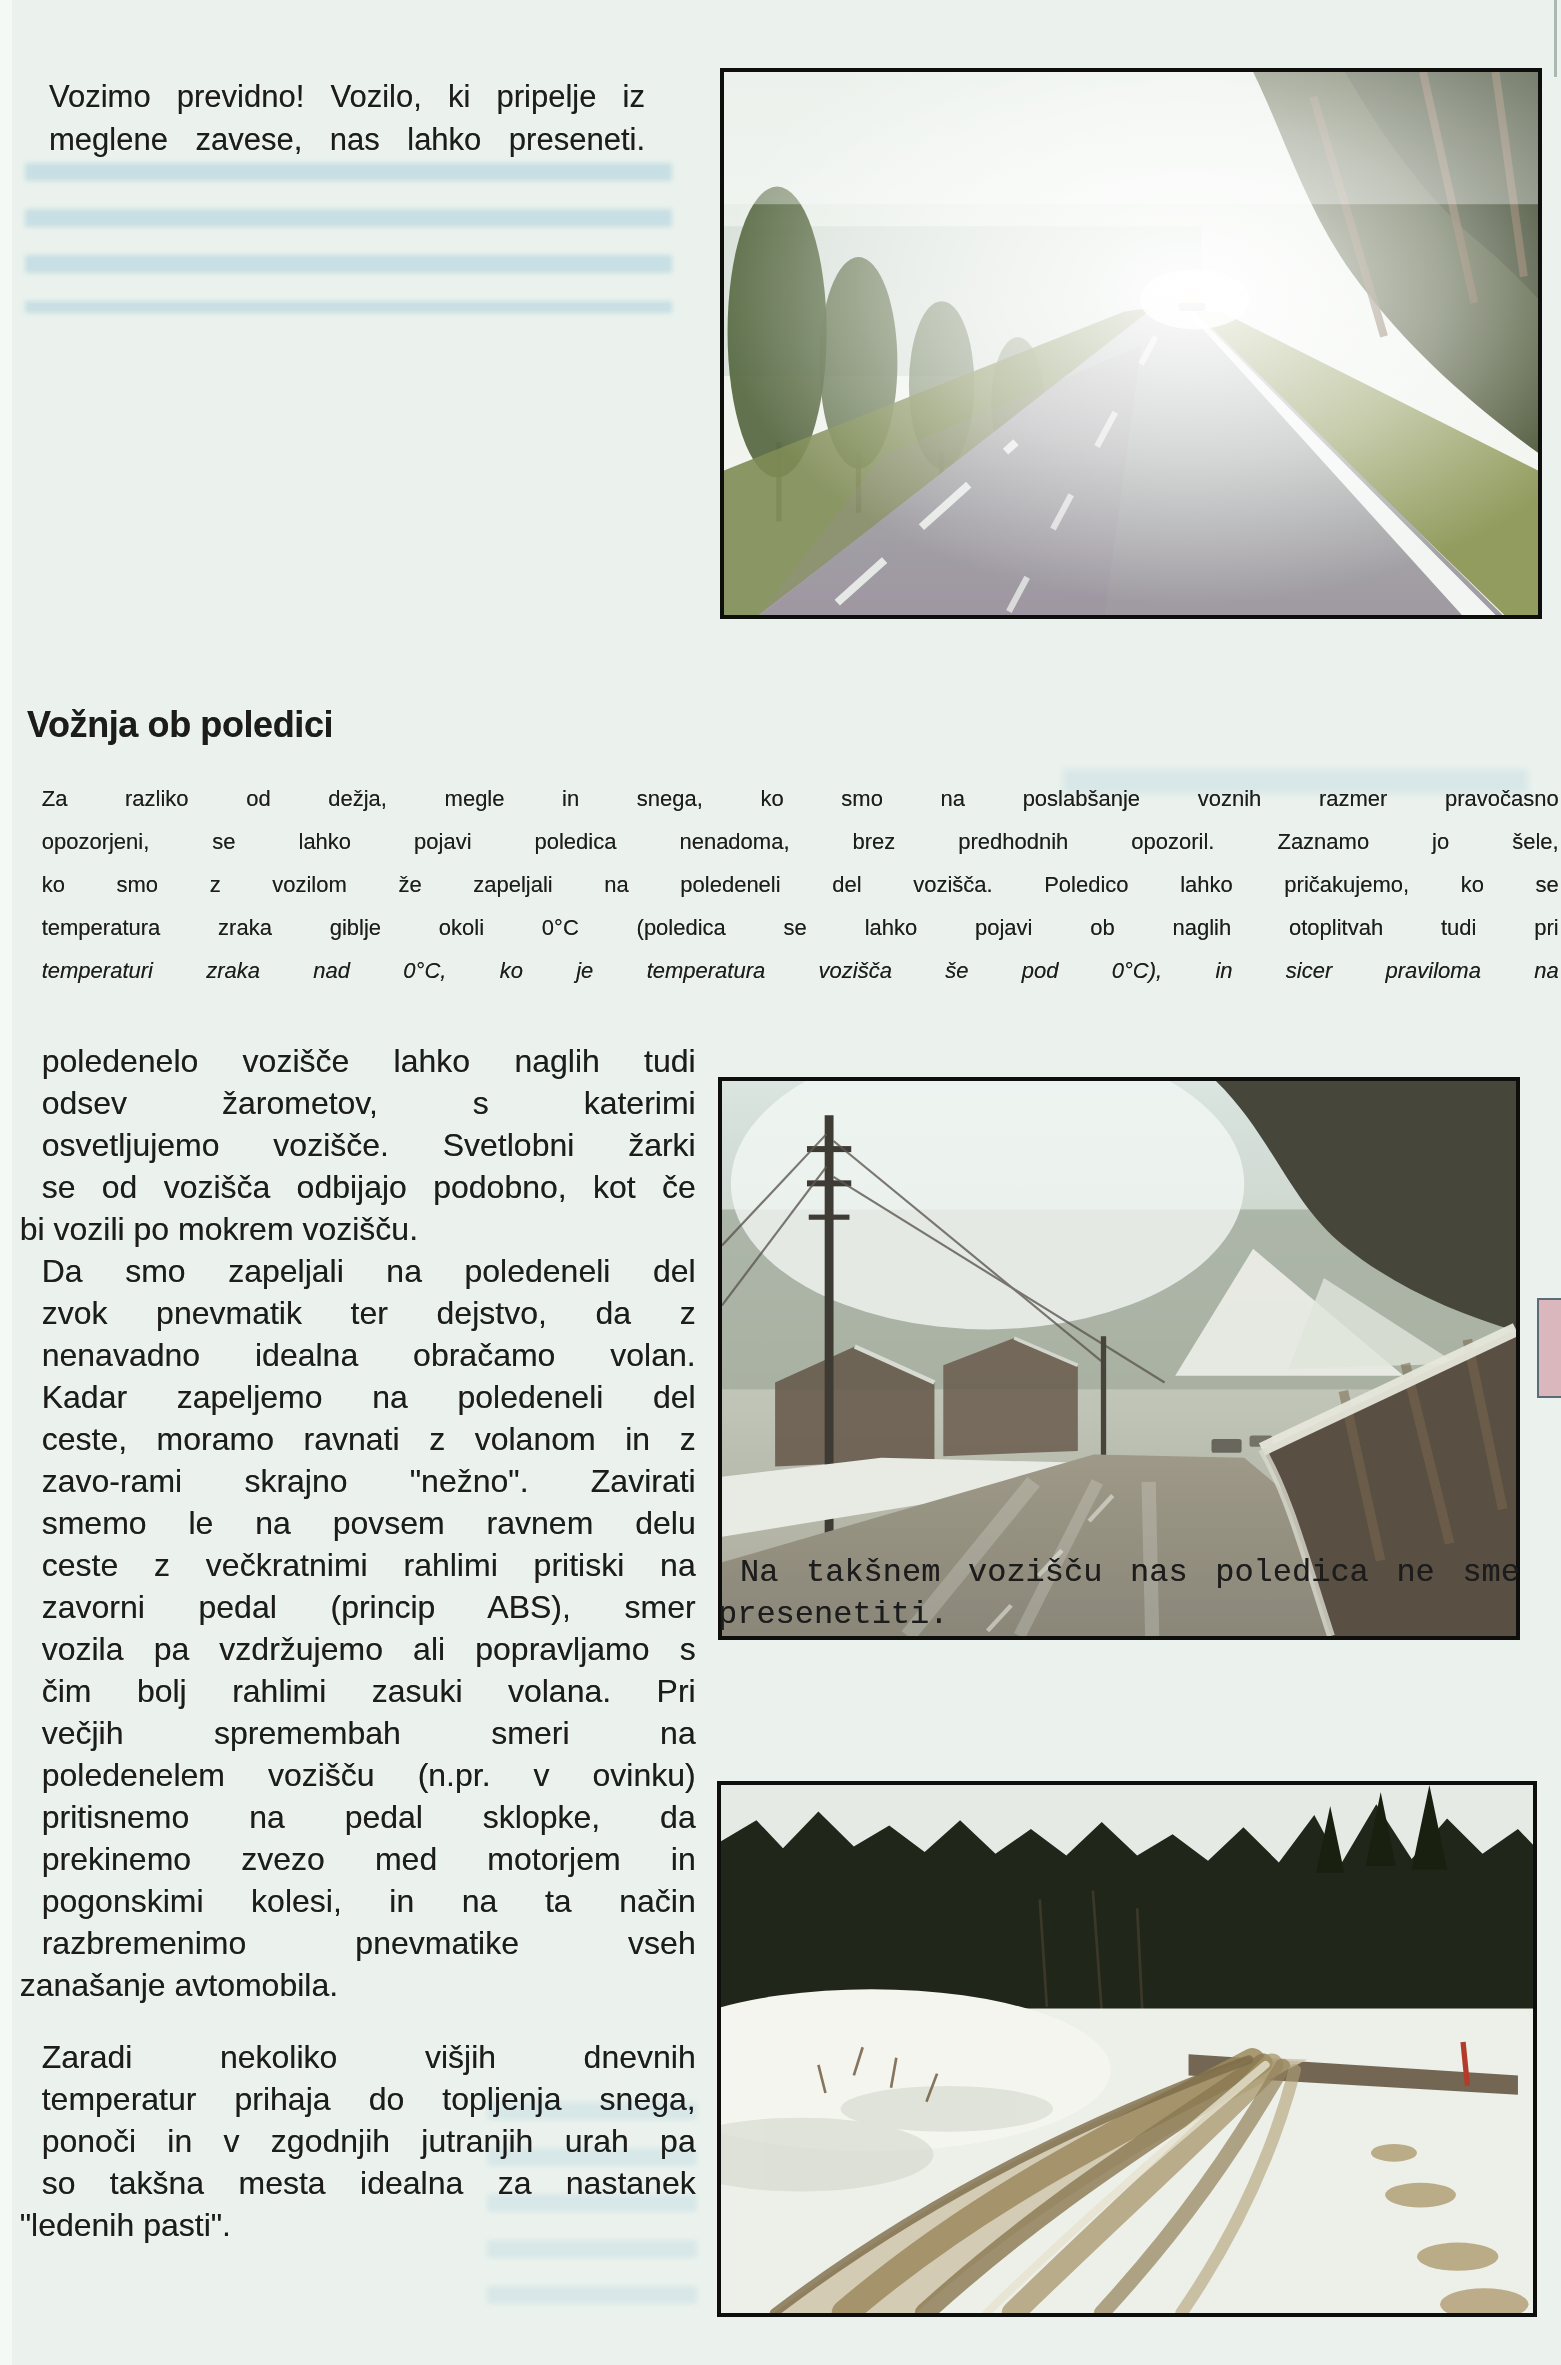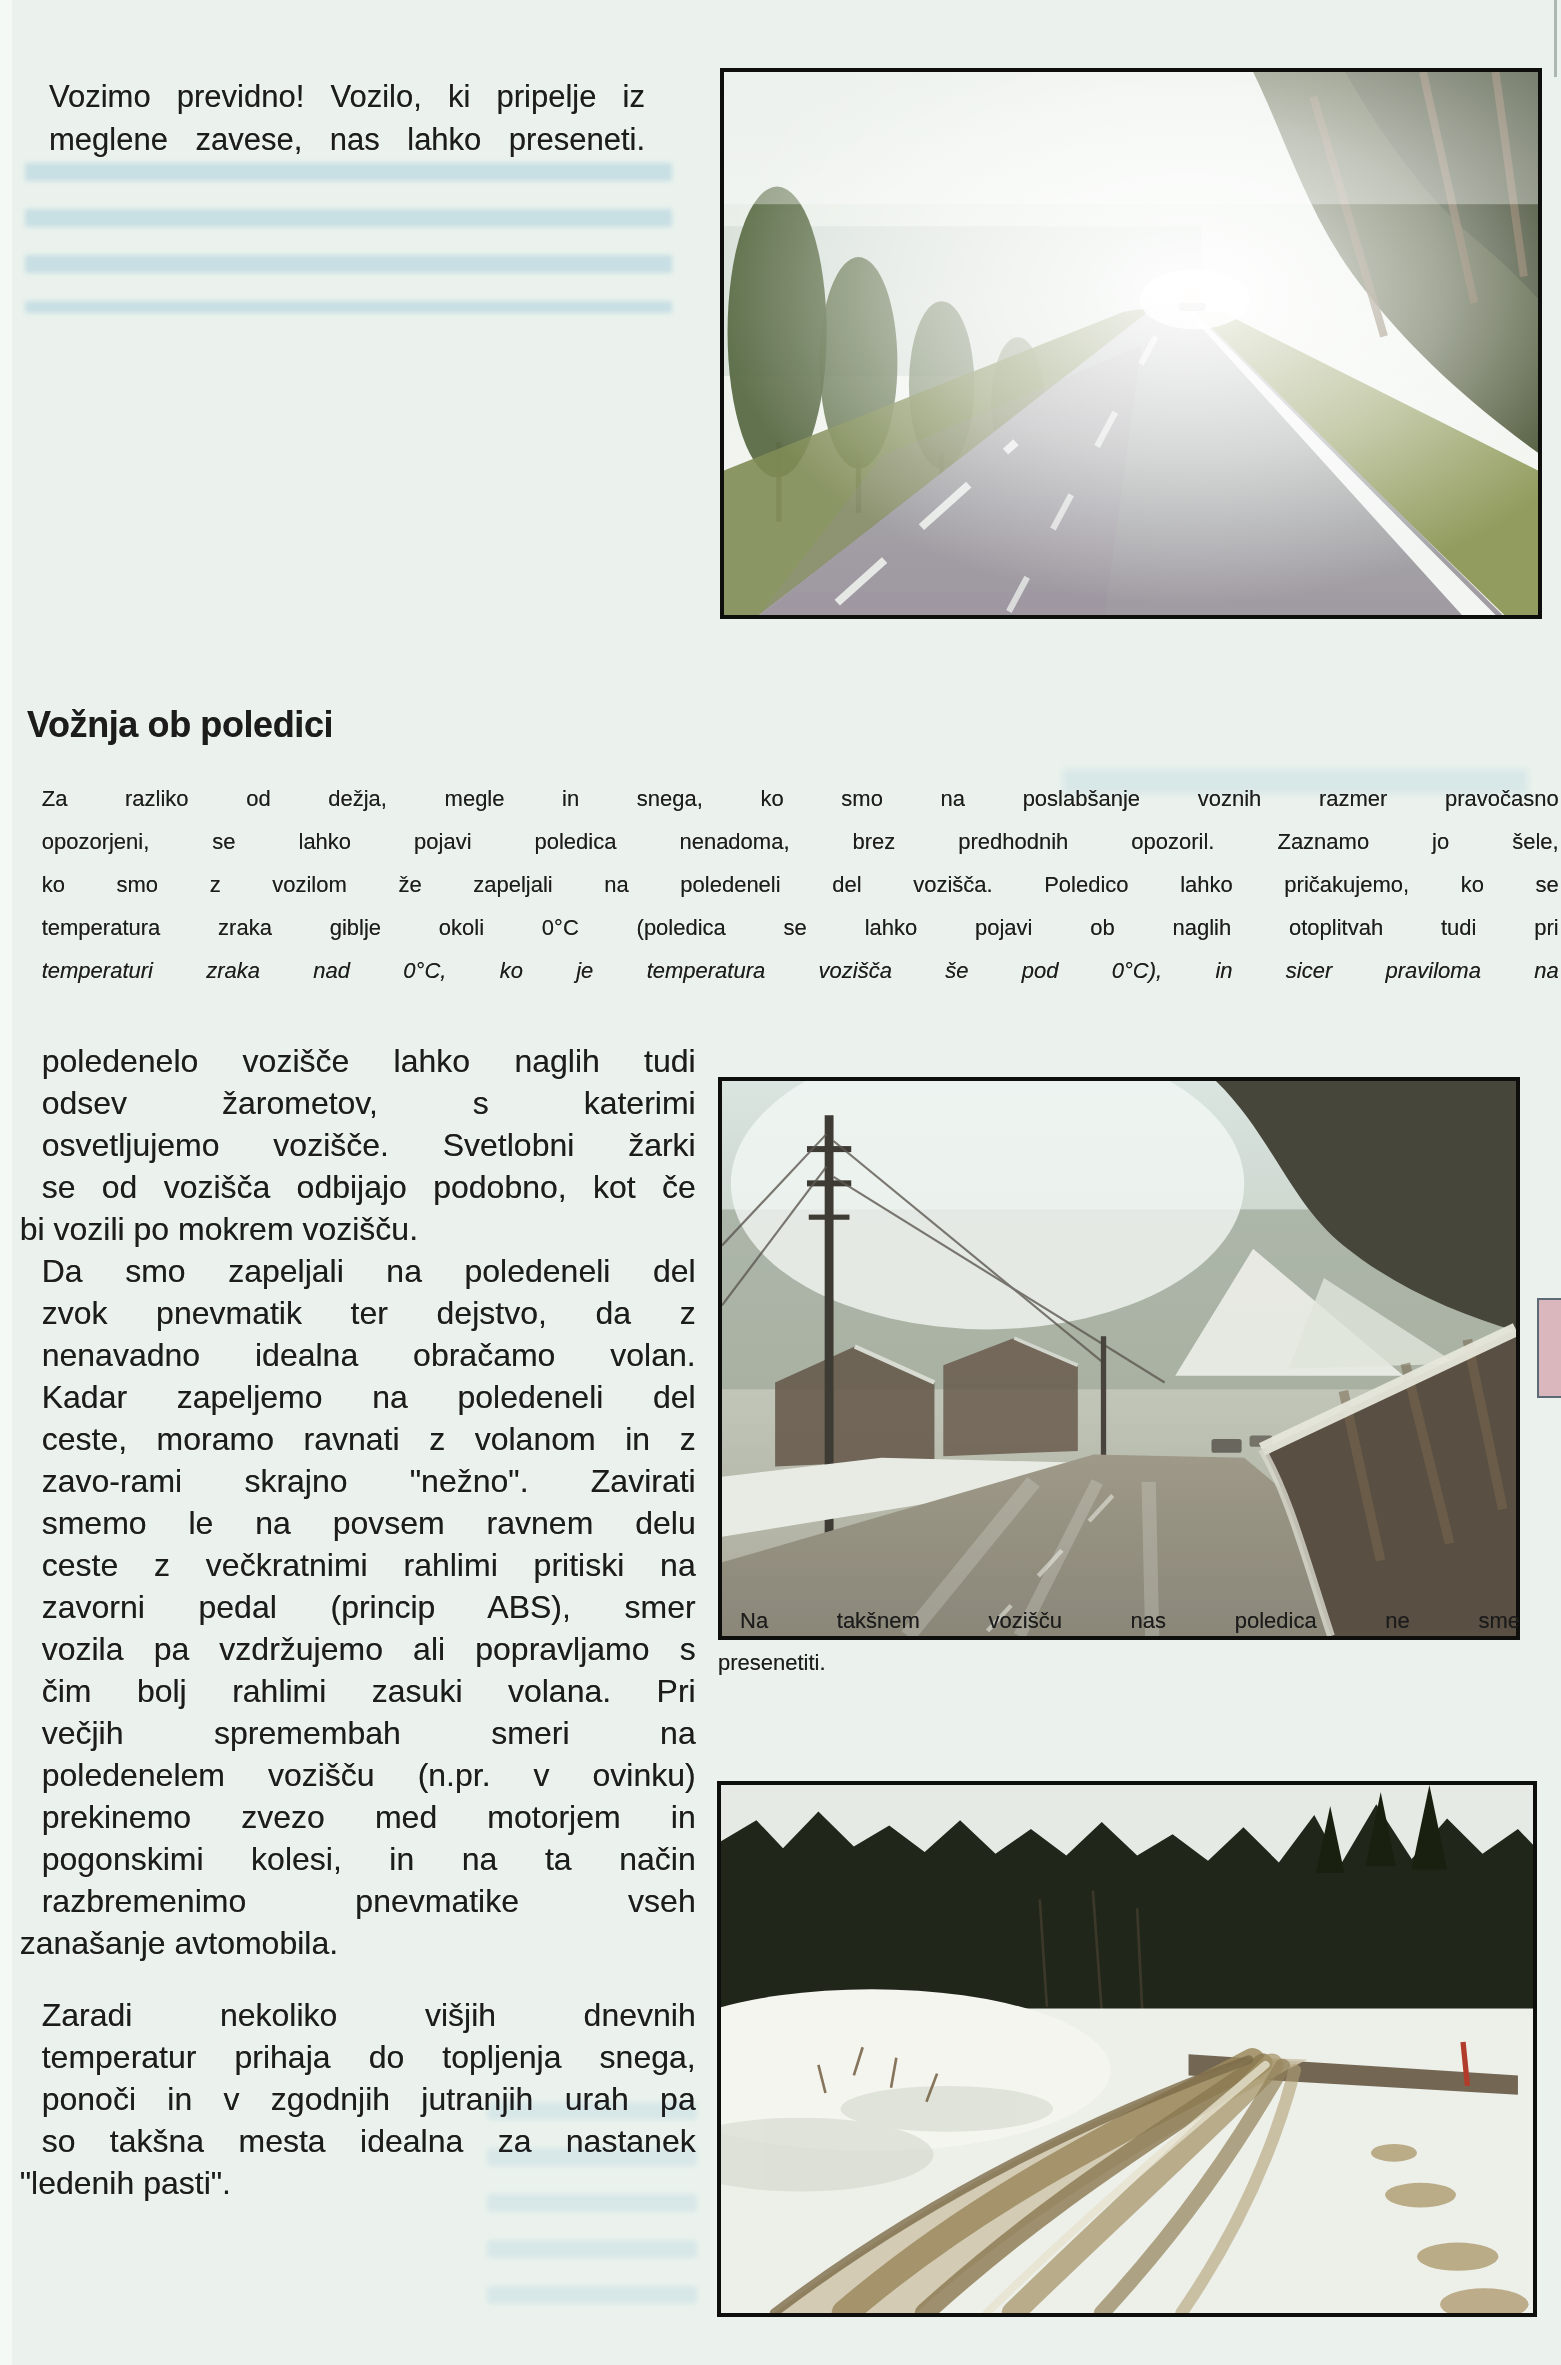--- a/index.html
+++ b/index.html
@@ -15,21 +15,21 @@
   }
   .abs{position:absolute;}
   
   .tl{white-space:nowrap;}
   .tl.j{text-align:justify;text-align-last:justify;white-space:normal;margin-left:22px;}
   .tl.it{font-style:italic;}
   .top-caption{left:27px;top:75px;width:618px;font-size:31px;line-height:43px;}
   .heading{left:27px;top:704px;font-size:36px;font-weight:700;letter-spacing:-0.4px;}
   .intro{left:19.7px;top:777px;width:1539px;font-size:22px;line-height:43px;}
   .leftcol{left:19.7px;top:1040px;width:676px;font-size:32px;line-height:42px;}
-  .cap2{left:718px;top:1600px;width:802px;font-size:22px;line-height:42px;}
+  .cap2{left:718px;top:1552px;width:802px;font-size:32px;line-height:42px;font-family:Liberation Mono, monospace;}
   .para{margin:0;}
   
   .photo{border:4.5px solid #0e0e0c;box-sizing:border-box;background:#dfe5df;}
   .photo svg{display:block;width:100%;height:100%;}
   .photo1{left:720px;top:68px;width:822px;height:551px;}
   .photo2{left:718px;top:1077px;width:802px;height:563px;}
   .photo3{left:717px;top:1781px;width:820px;height:536px;}
   
   .page-tab{
     left:1537px;top:1298px;width:24px;height:100px;
@@ -155,20 +155,21 @@
         <div class="tl j">Kadar zapeljemo na poledeneli del</div>
         <div class="tl j">ceste, moramo ravnati z volanom in z</div>
         <div class="tl j">zavo-rami skrajno "nežno". Zavirati</div>
         <div class="tl j">smemo le na povsem ravnem delu</div>
         <div class="tl j">ceste z večkratnimi rahlimi pritiski na</div>
         <div class="tl j">zavorni pedal (princip ABS), smer</div>
         <div class="tl j">vozila pa vzdržujemo ali popravljamo s</div>
         <div class="tl j">čim bolj rahlimi zasuki volana. Pri</div>
         <div class="tl j">večjih spremembah smeri na</div>
         <div class="tl j">poledenelem vozišču (n.pr. v ovinku)</div>
+        <div class="tl j">pritisnemo na pedal sklopke, da</div>
         <div class="tl j">prekinemo zvezo med motorjem in</div>
         <div class="tl j">pogonskimi kolesi, in na ta način</div>
         <div class="tl j">razbremenimo pnevmatike vseh</div>
         <div class="tl">zanašanje avtomobila.</div>
       </div>
       <div class="para" style="margin-top: 30px;">
         <div class="tl j">Zaradi nekoliko višjih dnevnih</div>
         <div class="tl j">temperatur prihaja do topljenja snega,</div>
         <div class="tl j">ponoči in v zgodnjih jutranjih urah pa</div>
         <div class="tl j">so takšna mesta idealna za nastanek</div>

